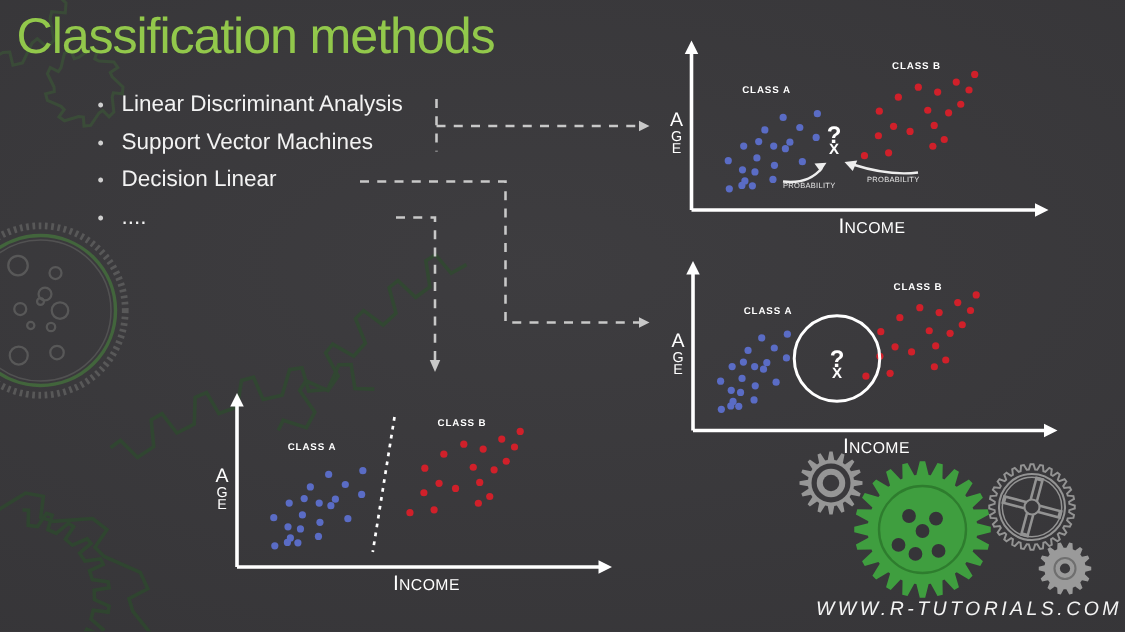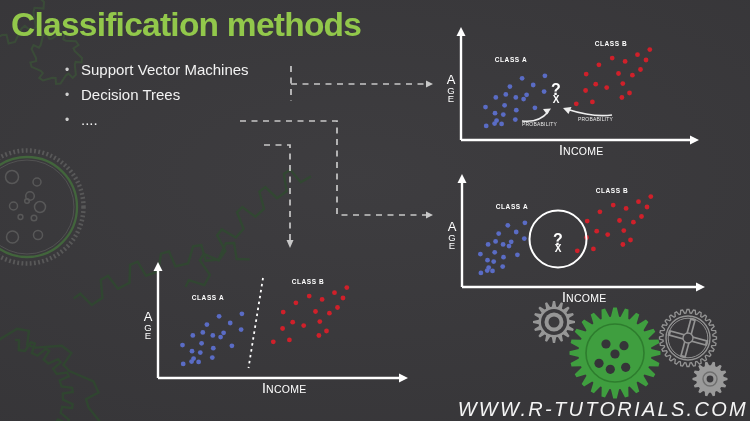--- a/index.html
+++ b/index.html
@@ -1,20 +1,20 @@
 <!DOCTYPE html>
 <html><head><meta charset="utf-8"><style>
 html,body{margin:0;padding:0;}
 body{width:750px;height:421px;background:#3a393c;overflow:hidden;position:relative;font-family:"Liberation Sans",sans-serif;}
 #bgrad{position:absolute;inset:0;background:radial-gradient(ellipse 115% 95% at 48% 42%, rgba(255,255,255,0.018), rgba(0,0,0,0.10));}
-h1{position:absolute;left:11px;top:6px;margin:0;font-size:33.5px;font-weight:700;color:#92c84b;letter-spacing:-0.75px;}
+h1{position:absolute;left:11px;top:6px;margin:0;font-size:33.5px;font-weight:400;color:#92c84b;letter-spacing:-0.75px;}
 ul{position:absolute;left:65px;top:58px;margin:0;padding:0;list-style:none;color:#f2f2f2;font-size:15px;}
 li{height:24.9px;line-height:24.9px;padding-left:16px;position:relative;white-space:nowrap;}
 li:before{content:"\2022";position:absolute;left:0;top:0;color:#cfcfcf;font-size:12px;}
-#footer{position:absolute;right:2px;top:398px;color:#f4f4f4;font-style:italic;font-size:20px;letter-spacing:2.3px;white-space:nowrap;margin-left:20px;}
+#footer{position:absolute;right:2px;top:398px;color:#f4f4f4;font-style:italic;font-size:13px;letter-spacing:2.3px;white-space:nowrap;margin-left:20px;}
 svg{position:absolute;left:0;top:0;}
 .age1{fill:#fff;font-size:13px;}
 .age2{fill:#fff;font-size:9.5px;}
 .inc1{fill:#fff;font-size:14px;}
 .inc2{fill:#fff;font-size:10.5px;letter-spacing:0.3px;}
 .cls{fill:#fff;font-size:6.5px;font-weight:bold;letter-spacing:0.6px;}
 .qm{fill:#fff;font-size:16px;font-weight:bold;}
 .xm{fill:#fff;font-size:10px;font-weight:bold;}
 .prob{fill:#e8e8e8;font-size:5px;letter-spacing:0.2px;}
 </style></head><body>
@@ -265,16 +265,17 @@
       <line x1="688" y1="320" x2="688" y2="356" transform="rotate(15 688 338)"></line>
       <line x1="670" y1="338" x2="706" y2="338" transform="rotate(15 688 338)"></line>
     </g>
 <circle cx="688" cy="338" r="5" fill="#3a393c" stroke="#939393" stroke-width="1.4"></circle>
 <path d="M723.6,376.8 L727.5,377.9 L727.5,380.1 L723.6,381.2 L723.2,382.9 L726.2,385.6 L725.3,387.6 L721.3,386.9 L720.2,388.3 L721.7,392.0 L720.0,393.3 L716.8,391.0 L715.2,391.8 L715.0,395.8 L712.8,396.3 L710.9,392.8 L709.1,392.8 L707.2,396.3 L705.0,395.8 L704.8,391.8 L703.2,391.0 L700.0,393.3 L698.3,392.0 L699.8,388.3 L698.7,386.9 L694.7,387.6 L693.8,385.6 L696.8,382.9 L696.4,381.2 L692.5,380.1 L692.5,377.9 L696.4,376.8 L696.8,375.1 L693.8,372.4 L694.7,370.4 L698.7,371.1 L699.8,369.7 L698.3,366.0 L700.0,364.7 L703.2,367.0 L704.8,366.2 L705.0,362.2 L707.2,361.7 L709.1,365.2 L710.9,365.2 L712.8,361.7 L715.0,362.2 L715.2,366.2 L716.8,367.0 L720.0,364.7 L721.7,366.0 L720.2,369.7 L721.3,371.1 L725.3,370.4 L726.2,372.4 L723.2,375.1 Z" fill="#9a9a9a"></path>
 <circle cx="710" cy="379" r="7" fill="none" stroke="#6f6f6f" stroke-width="1.4"></circle>
 <circle cx="710" cy="379" r="3.4" fill="#3a393c"></circle>
 </svg>
 <h1>Classification methods</h1>
 <ul>
+<li>Linear Discriminant Analysis</li>
 <li>Support Vector Machines</li>
-<li>Decision Trees</li>
+<li>Decision Linear</li>
 <li>....</li>
 </ul>
 <div id="footer">WWW.R-TUTORIALS.COM</div>
 </body></html>

